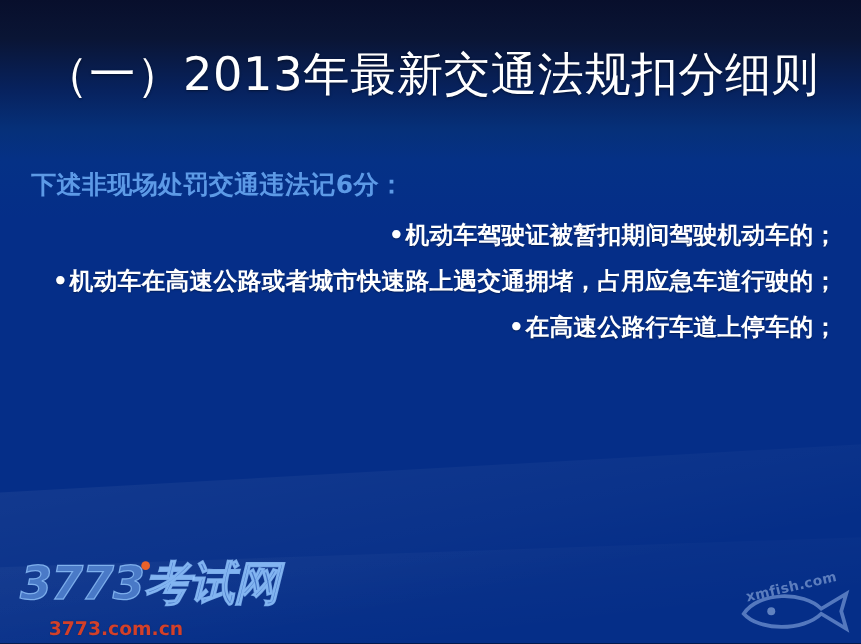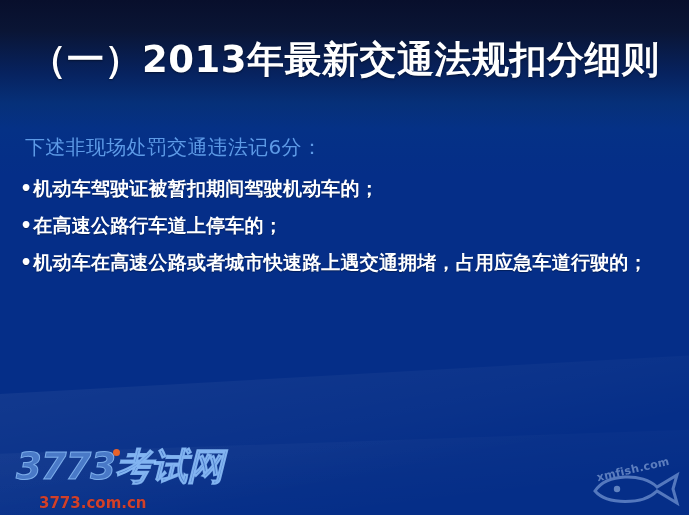--- a/index.html
+++ b/index.html
@@ -51,45 +51,46 @@
 
   
   .title {
     position: absolute;
     left: 0;
     right: 0;
     top: 38px;
     text-align: center;
     color: #ffffff;
     font-size: 37px;
-    font-weight: bold;
+    font-weight: normal;
     letter-spacing: 0.5px;
     line-height: 44px;
     white-space: nowrap;
     text-shadow: 0 1px 2px rgba(0,0,0,0.45);
   }
 
   
   .subtitle {
     position: absolute;
     left: 25px;
     top: 134px;
     color: #5d9ae6;
     font-size: 20px;
-    font-weight: normal;
+    font-weight: bold;
     letter-spacing: 0.3px;
     white-space: nowrap;
   }
 
   
   .bullets {
     position: absolute;
     left: 20px;
     top: 172px;
     width: 650px;
+    text-align: right;
   }
   .bullet {
     color: #ffffff;
     font-size: 19px;
     font-weight: bold;
     line-height: 33px;
     margin-bottom: 4px;
     text-indent: 0;
     letter-spacing: 0.2px;
     text-shadow: 0 1px 1px rgba(0,0,0,0.35);
@@ -191,26 +192,26 @@
   <div class="subtitle">下述非现场处罚交通违法记6分：</div>
 
   <div class="bullets">
 
     <div class="bullet">
       <span class="dot">•</span><span class="txt">机动车驾驶证被暂扣期间驾驶机动车的；</span>
     </div>
 
 
 
+    <div class="bullet wrap">
+      <span class="dot">•</span><span class="txt">机动车在高速公路或者城市快速路上遇交通拥堵，占用应急车道行驶的；</span>
+    </div>
+
     <div class="bullet">
       <span class="dot">•</span><span class="txt">在高速公路行车道上停车的；</span>
-    </div>
-
-    <div class="bullet wrap">
-      <span class="dot">•</span><span class="txt">机动车在高速公路或者城市快速路上遇交通拥堵，占用应急车道行驶的；</span>
     </div>
 
 
   </div>
 
   <div class="logo3773">
     <div class="logo-main">3773考试网</div>
     <div class="logo-dot"></div>
     <div class="logo-url">3773.com.cn</div>
   </div>

